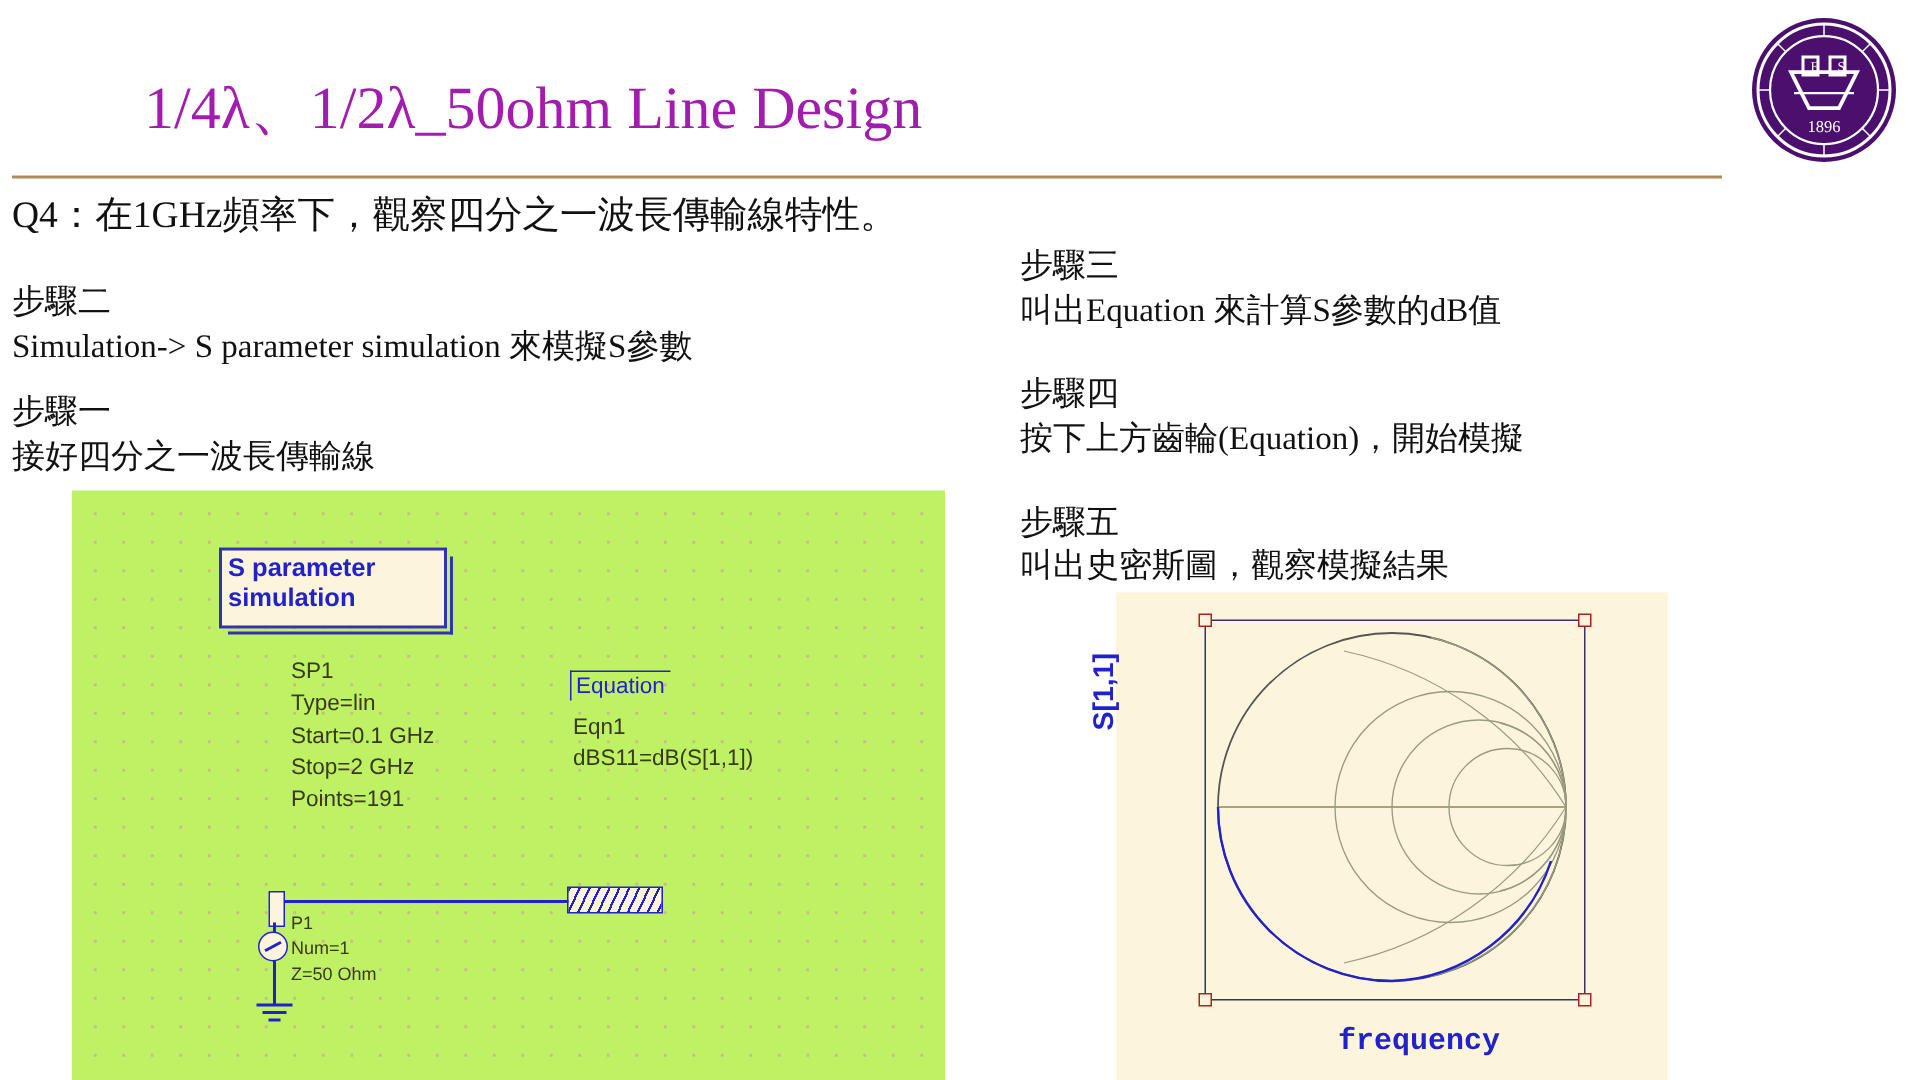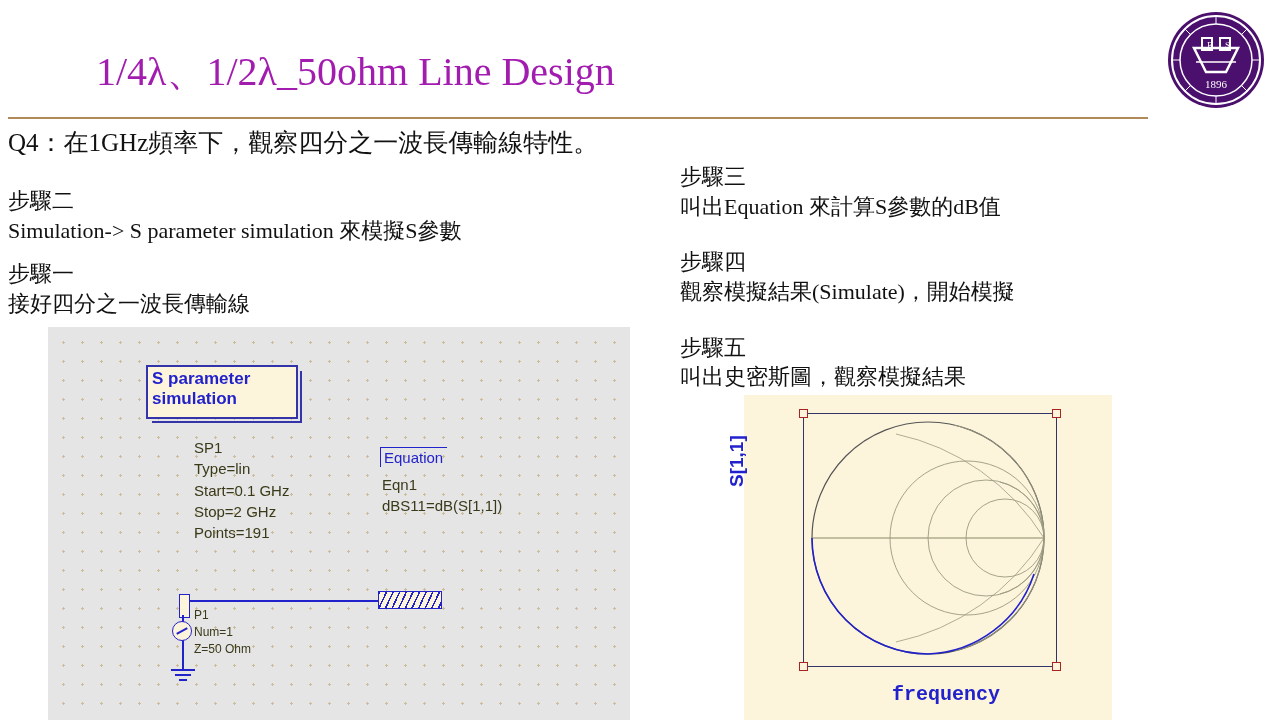--- a/index.html
+++ b/index.html
@@ -72,21 +72,21 @@
   }
   .col-right .step-block { margin-bottom: 26px; }
 
   
   .schematic {
     position: absolute;
     left: 48px;
     top: 327px;
     width: 582px;
     height: 393px;
-    background: #e5e5e5;
+    background: #bef264;
     overflow: hidden;
   }
   .dots {
     position: absolute;
     inset: 0;
     background-image: radial-gradient(#c9b58c 1px, transparent 1.2px);
     background-size: 19px 19px;
     background-position: 6px 6px;
     opacity: .85;
   }
@@ -334,21 +334,21 @@
   </div>
 </div>
 
 <div class="col-right">
   <div class="step-block">
     <div class="step-head">步驟三</div>
     <div class="step-body">叫出Equation 來計算S參數的dB值</div>
   </div>
   <div class="step-block">
     <div class="step-head">步驟四</div>
-    <div class="step-body">觀察模擬結果(Simulate)，開始模擬</div>
+    <div class="step-body">按下上方齒輪(Equation)，開始模擬</div>
   </div>
   <div class="step-block">
     <div class="step-head">步驟五</div>
     <div class="step-body">叫出史密斯圖，觀察模擬結果</div>
   </div>
 </div>
 
 <div class="schematic">
   <div class="dots"></div>
 

